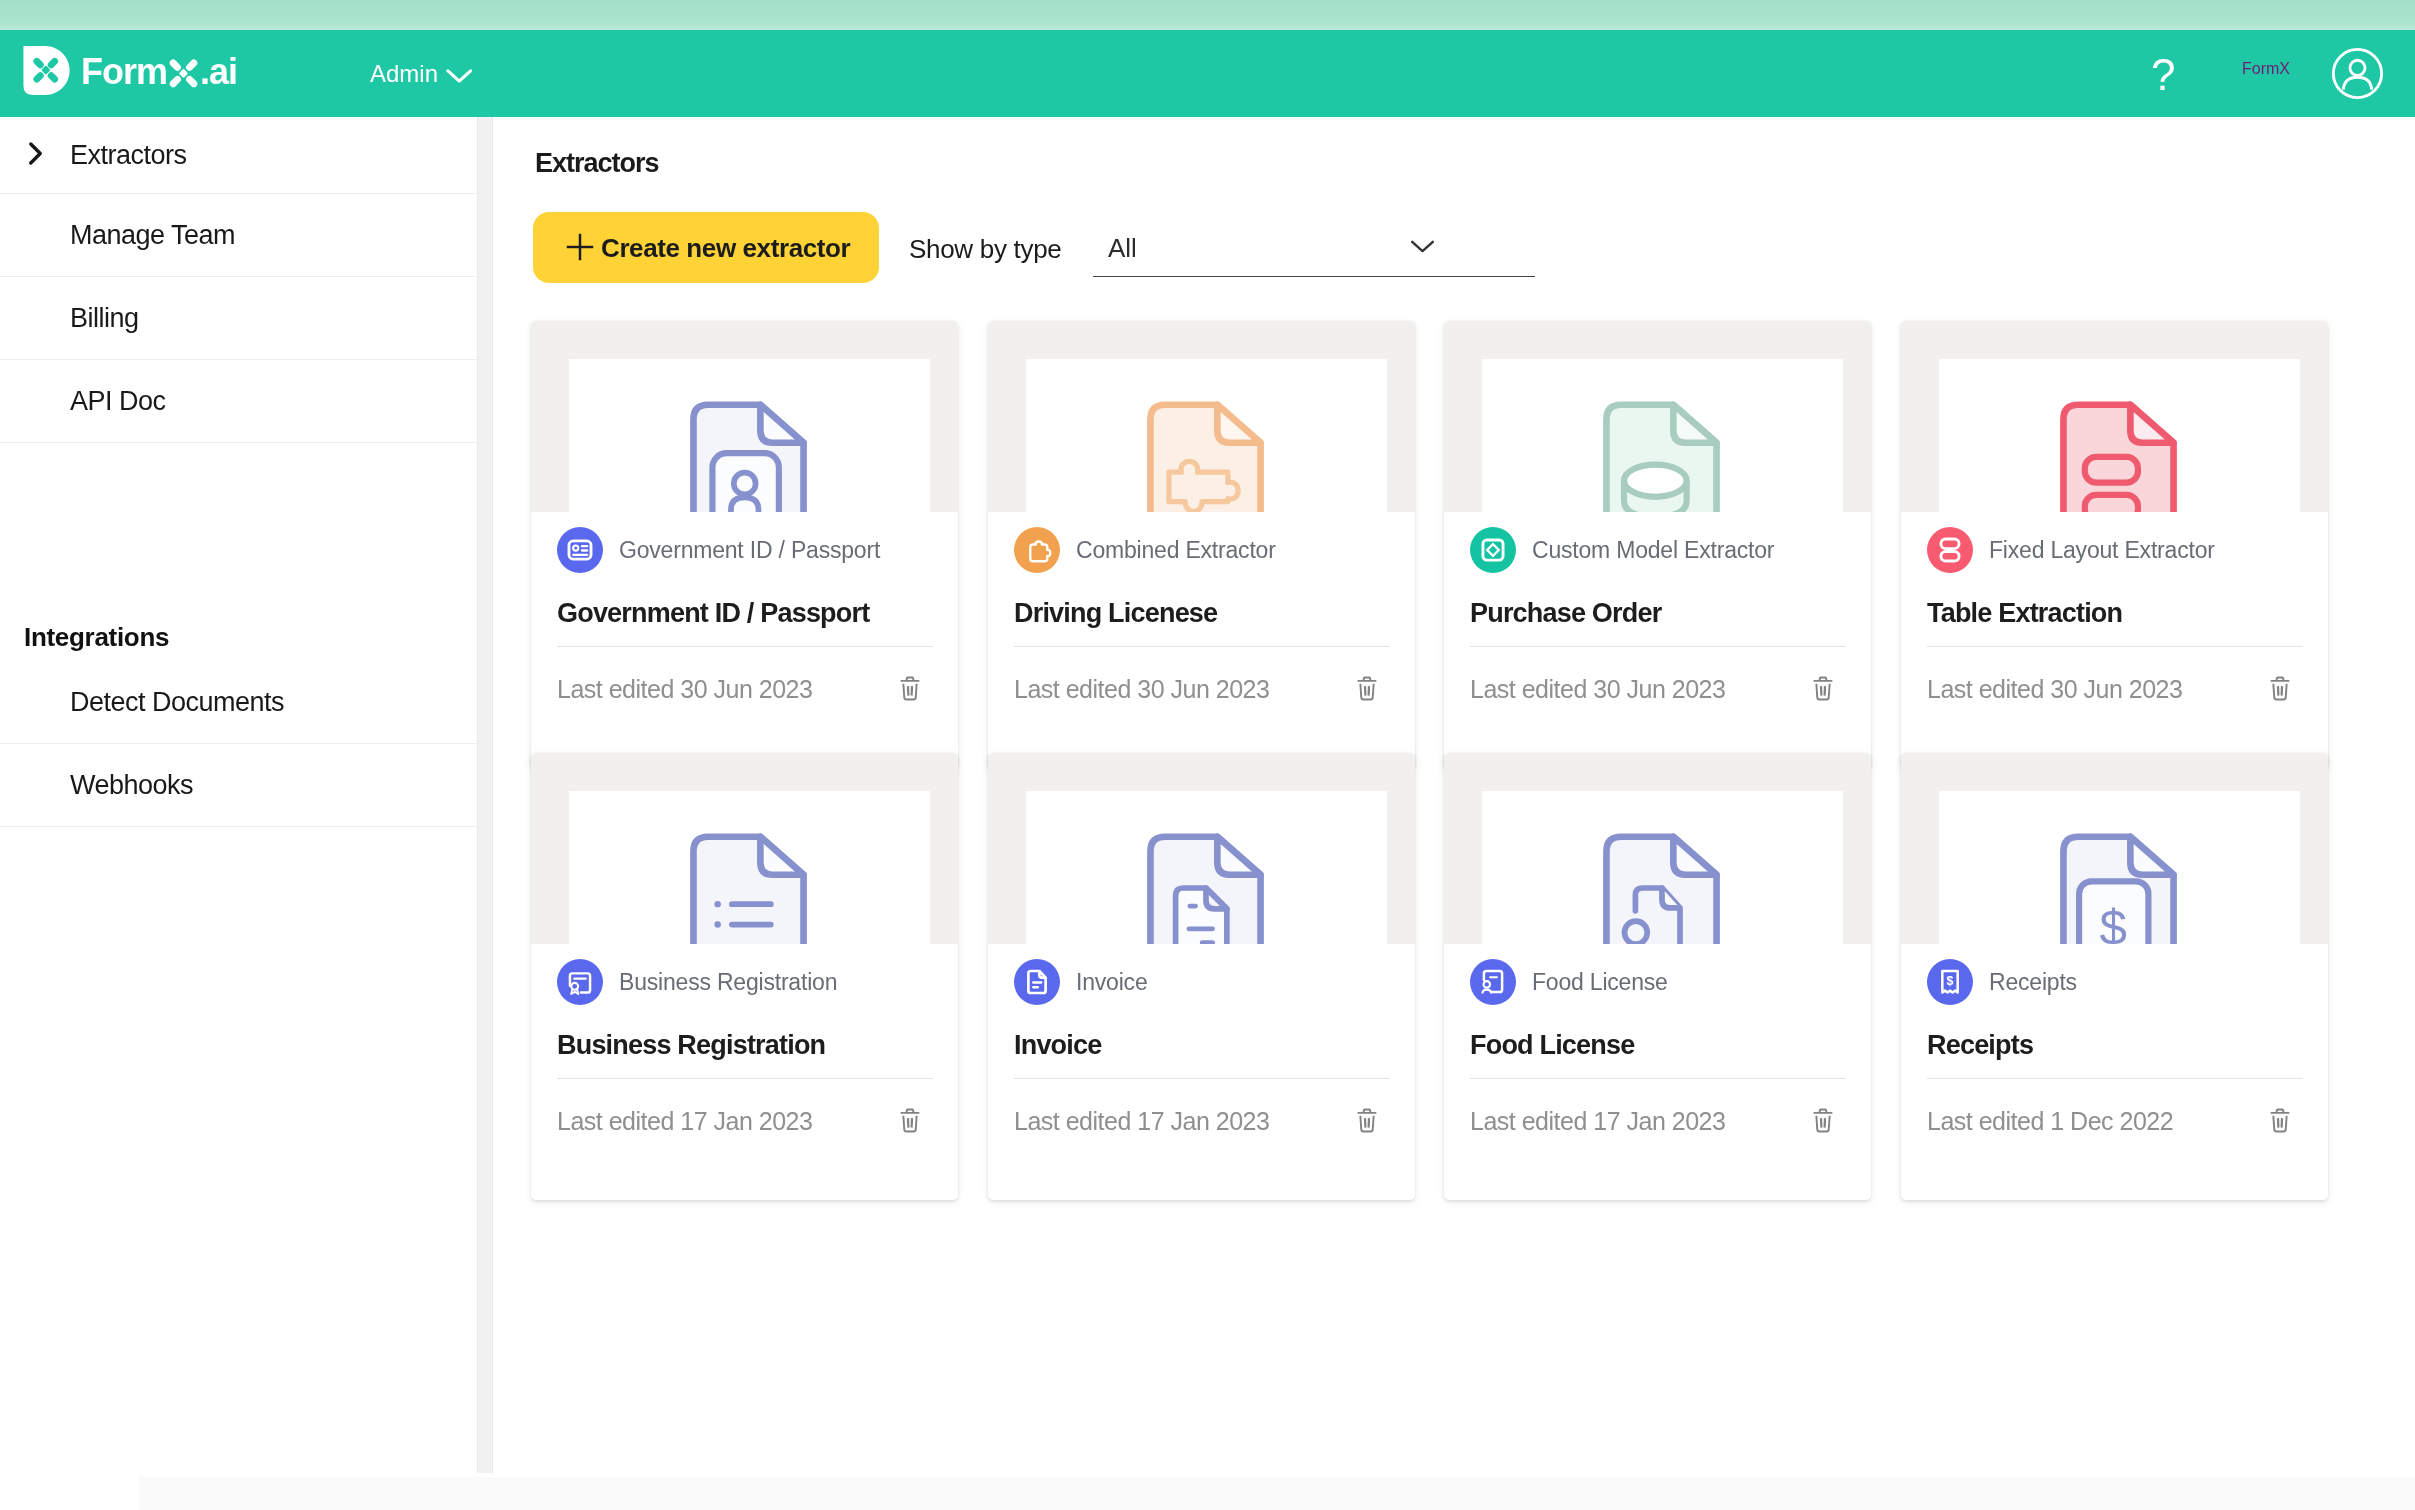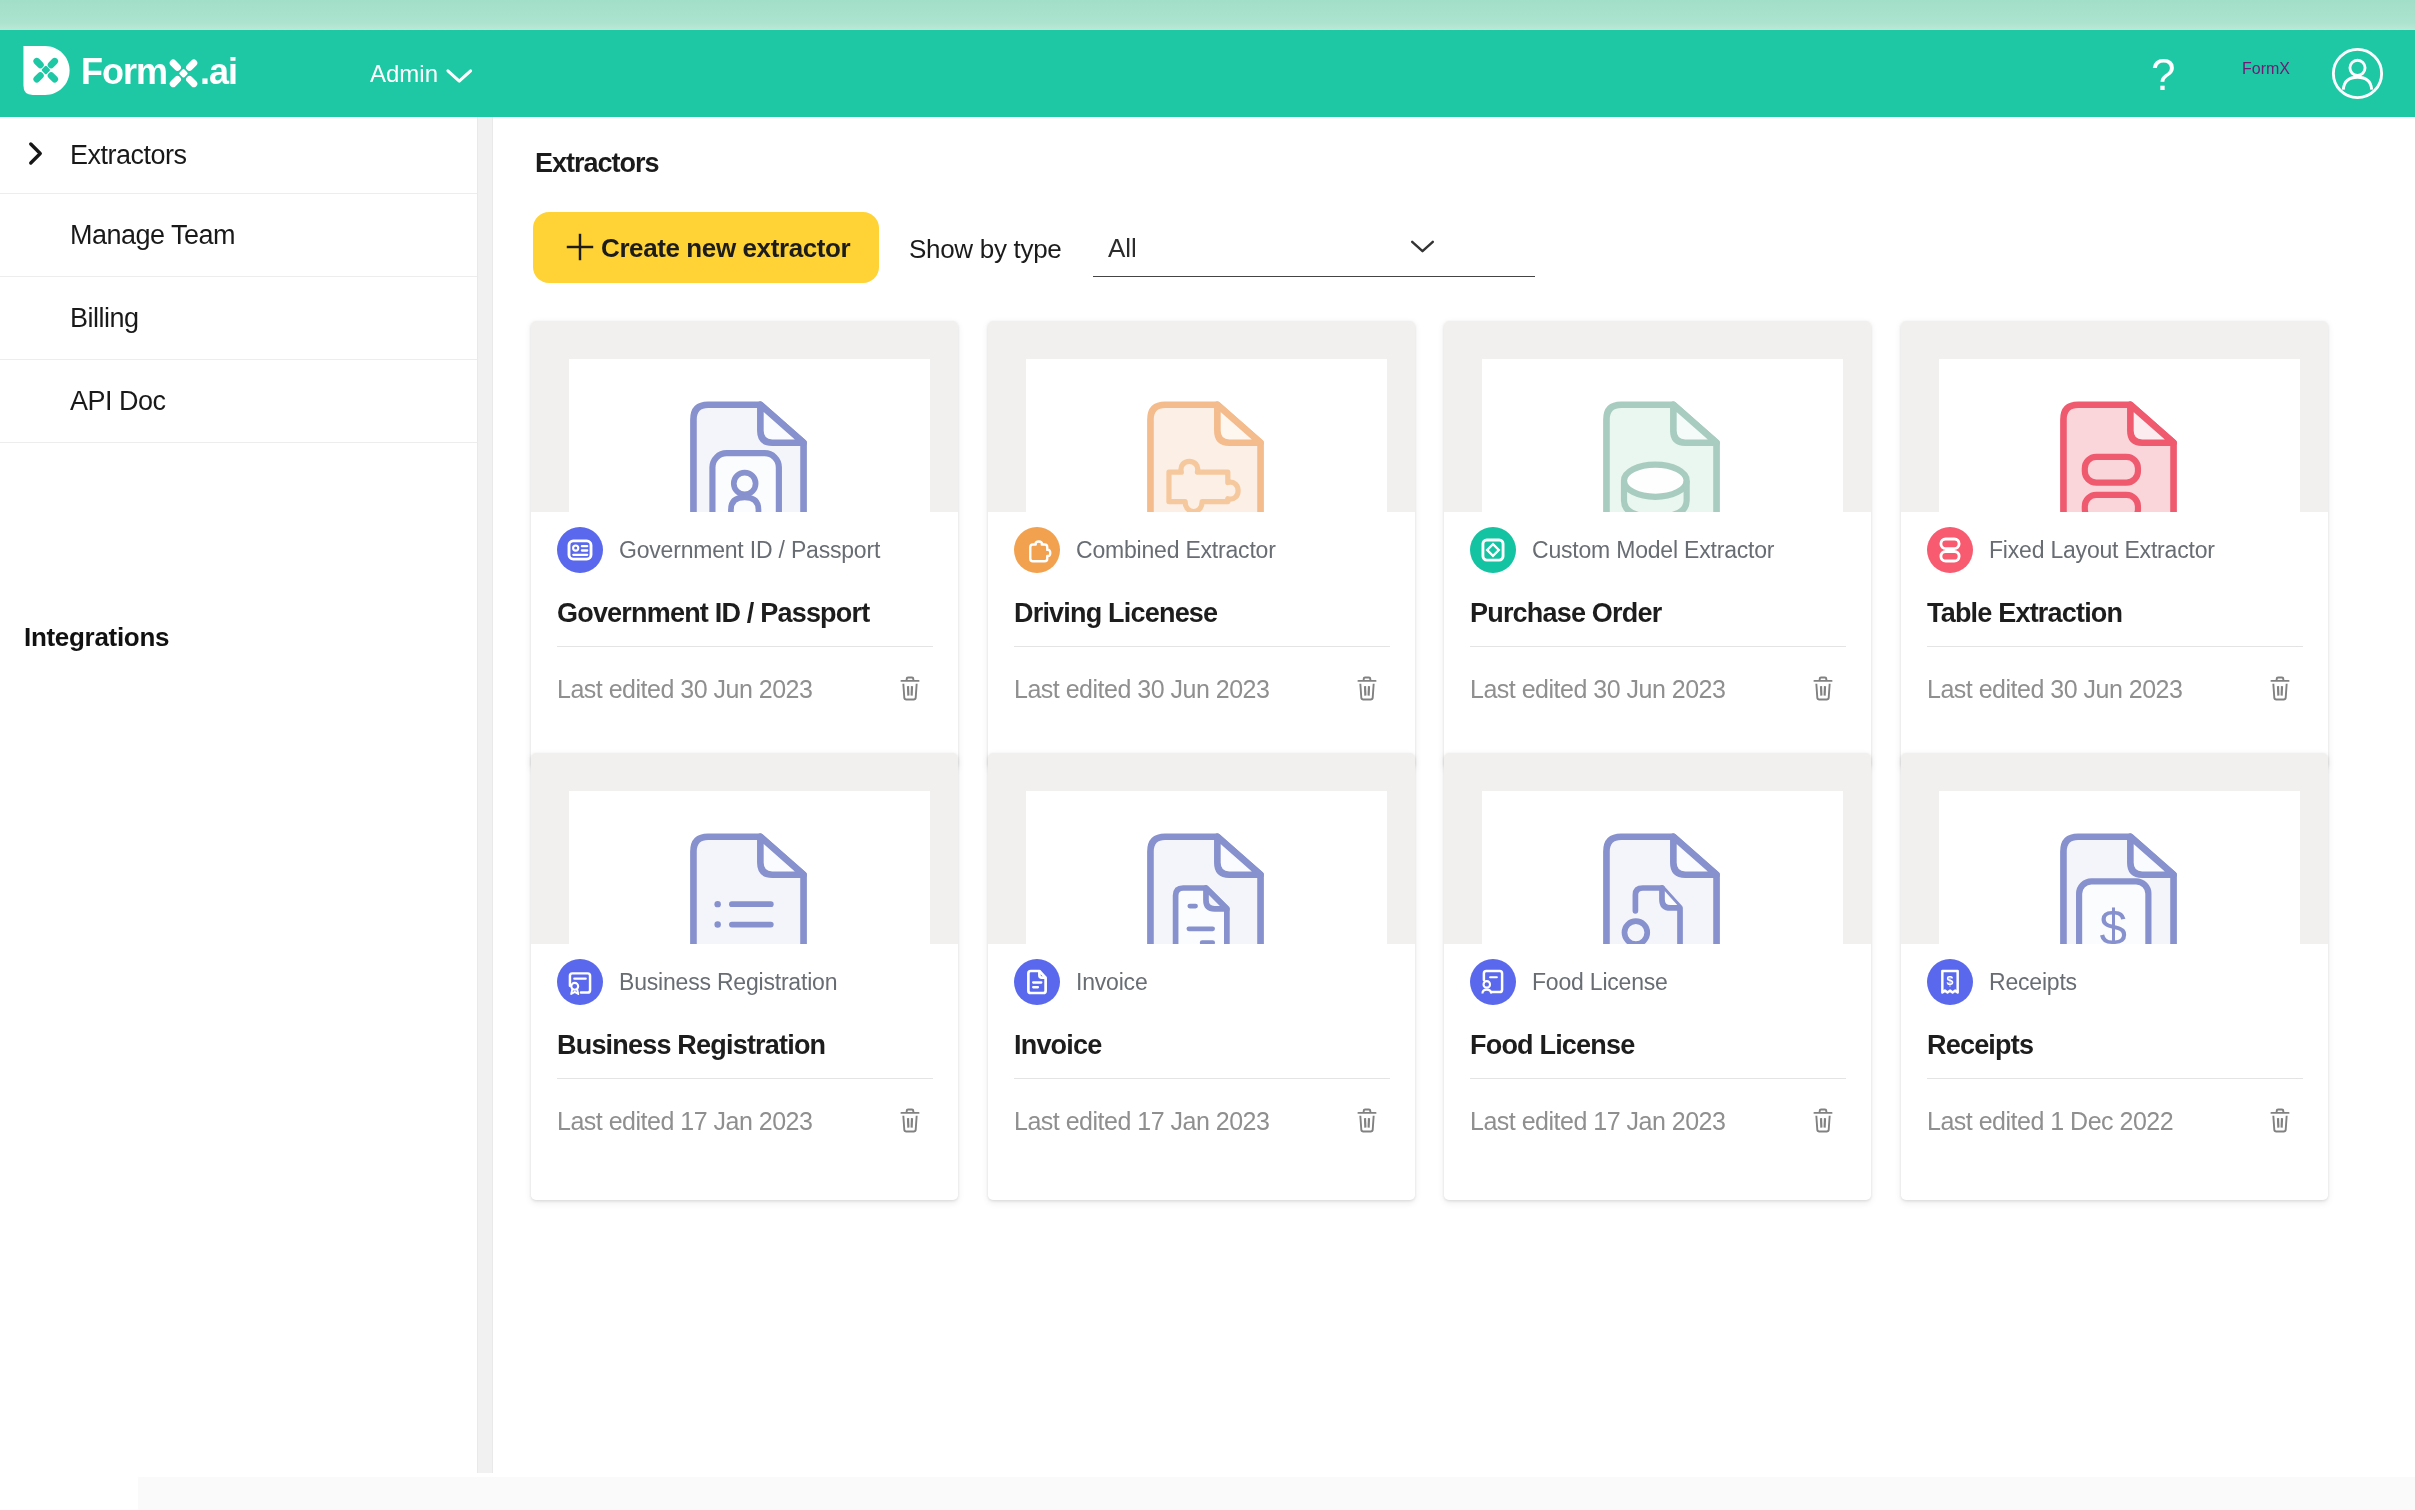--- a/index.html
+++ b/index.html
@@ -90,20 +90,28 @@
   <div class="srow">
       <span class="txt">Manage Team</span>
     </div>
   <div class="srow">
       <span class="txt">Billing</span>
     </div>
   <div class="srow">
       <span class="txt">API Doc</span>
     </div>
   <div class="sihead">Integrations</div>
+  <div class="sgroup2">
+    <div class="srow">
+        <span class="txt">Detect Documents</span>
+      </div>
+    <div class="srow">
+        <span class="txt">Webhooks</span>
+      </div>
+  </div>
 </div>
 <div class="vband"></div>
 <div class="content">
   <div class="pagetitle">Extractors</div>
   <div class="btn">
       <span class="plus"><svg width="34" height="34" viewBox="0 0 36 36">
           <line x1="18" y1="4" x2="18" y2="32" stroke="#1c1c1c" stroke-width="2.6"></line>
           <line x1="4" y1="18" x2="32" y2="18" stroke="#1c1c1c" stroke-width="2.6"></line>
         </svg></span>
       <span class="bt">Create new extractor</span>

